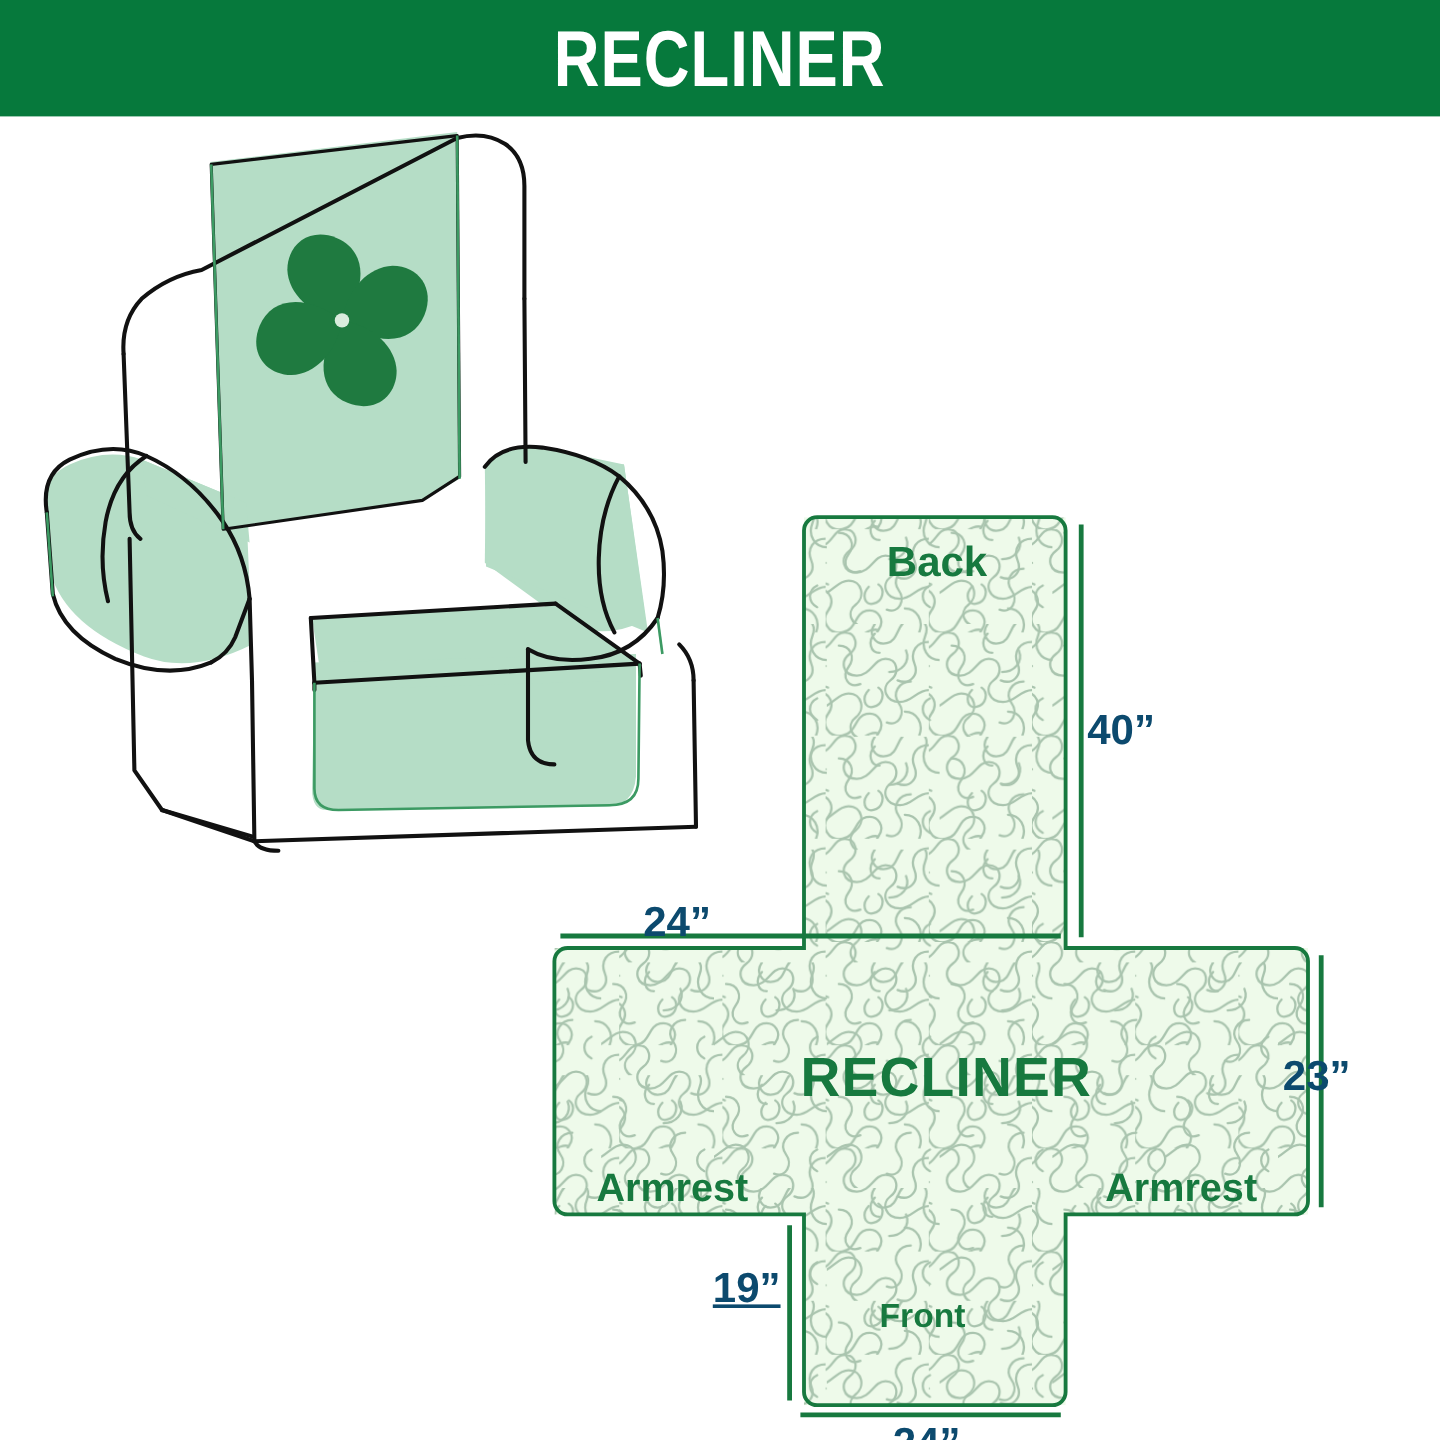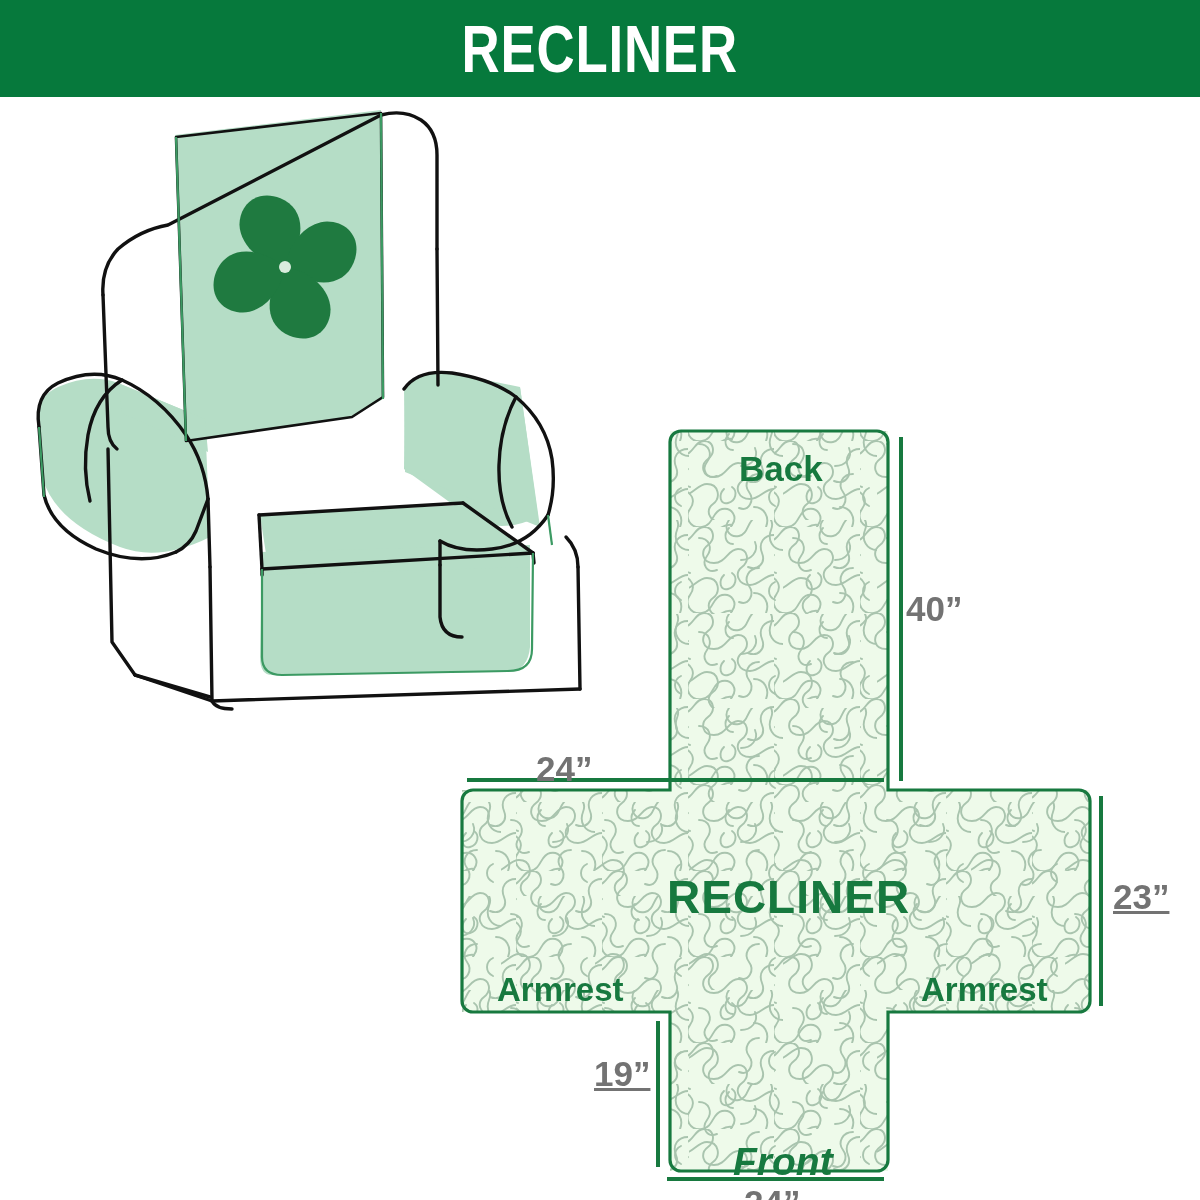--- a/index.html
+++ b/index.html
@@ -55,35 +55,35 @@
   
   .diagram-label {
     position: absolute;
     color: #17793f;
     font-weight: bold;
     white-space: nowrap;
     line-height: 1;
   }
   .dim-label {
     position: absolute;
-    color: #737373;
+    color: #0c4a6e;
     font-weight: bold;
     white-space: nowrap;
     line-height: 1;
     font-size: 35px;
   }
   #label-back      { font-size: 35px; left: 739px; top: 354px; }
   #label-recliner  { font-size: 46px; left: 667px; top: 777px; letter-spacing: 1px; }
   #label-armrest-left  { font-size: 33px; left: 497px; top: 876px; }
   #label-armrest-right { font-size: 33px; left: 921px; top: 876px; }
-  #label-front     { font-size: 39px; left: 733px; top: 1045px; font-style: italic; }
+  #label-front     { font-size: 28px; left: 733px; top: 986px; }
 
   #dim-40 { left: 906px; top: 494px; }
   #dim-24-top { left: 536px; top: 654px; }
-  #dim-23 { left: 1113px; top: 782px; text-decoration: underline; }
+  #dim-23 { left: 1069px; top: 782px; }
   #dim-19 { left: 594px; top: 959px; text-decoration: underline; }
   #dim-24-bottom { left: 744px; top: 1088px; }
 </style>
 </head>
 <body>
 
 <div id="header-banner">
   <div id="header-title">RECLINER</div>
 </div>
 

